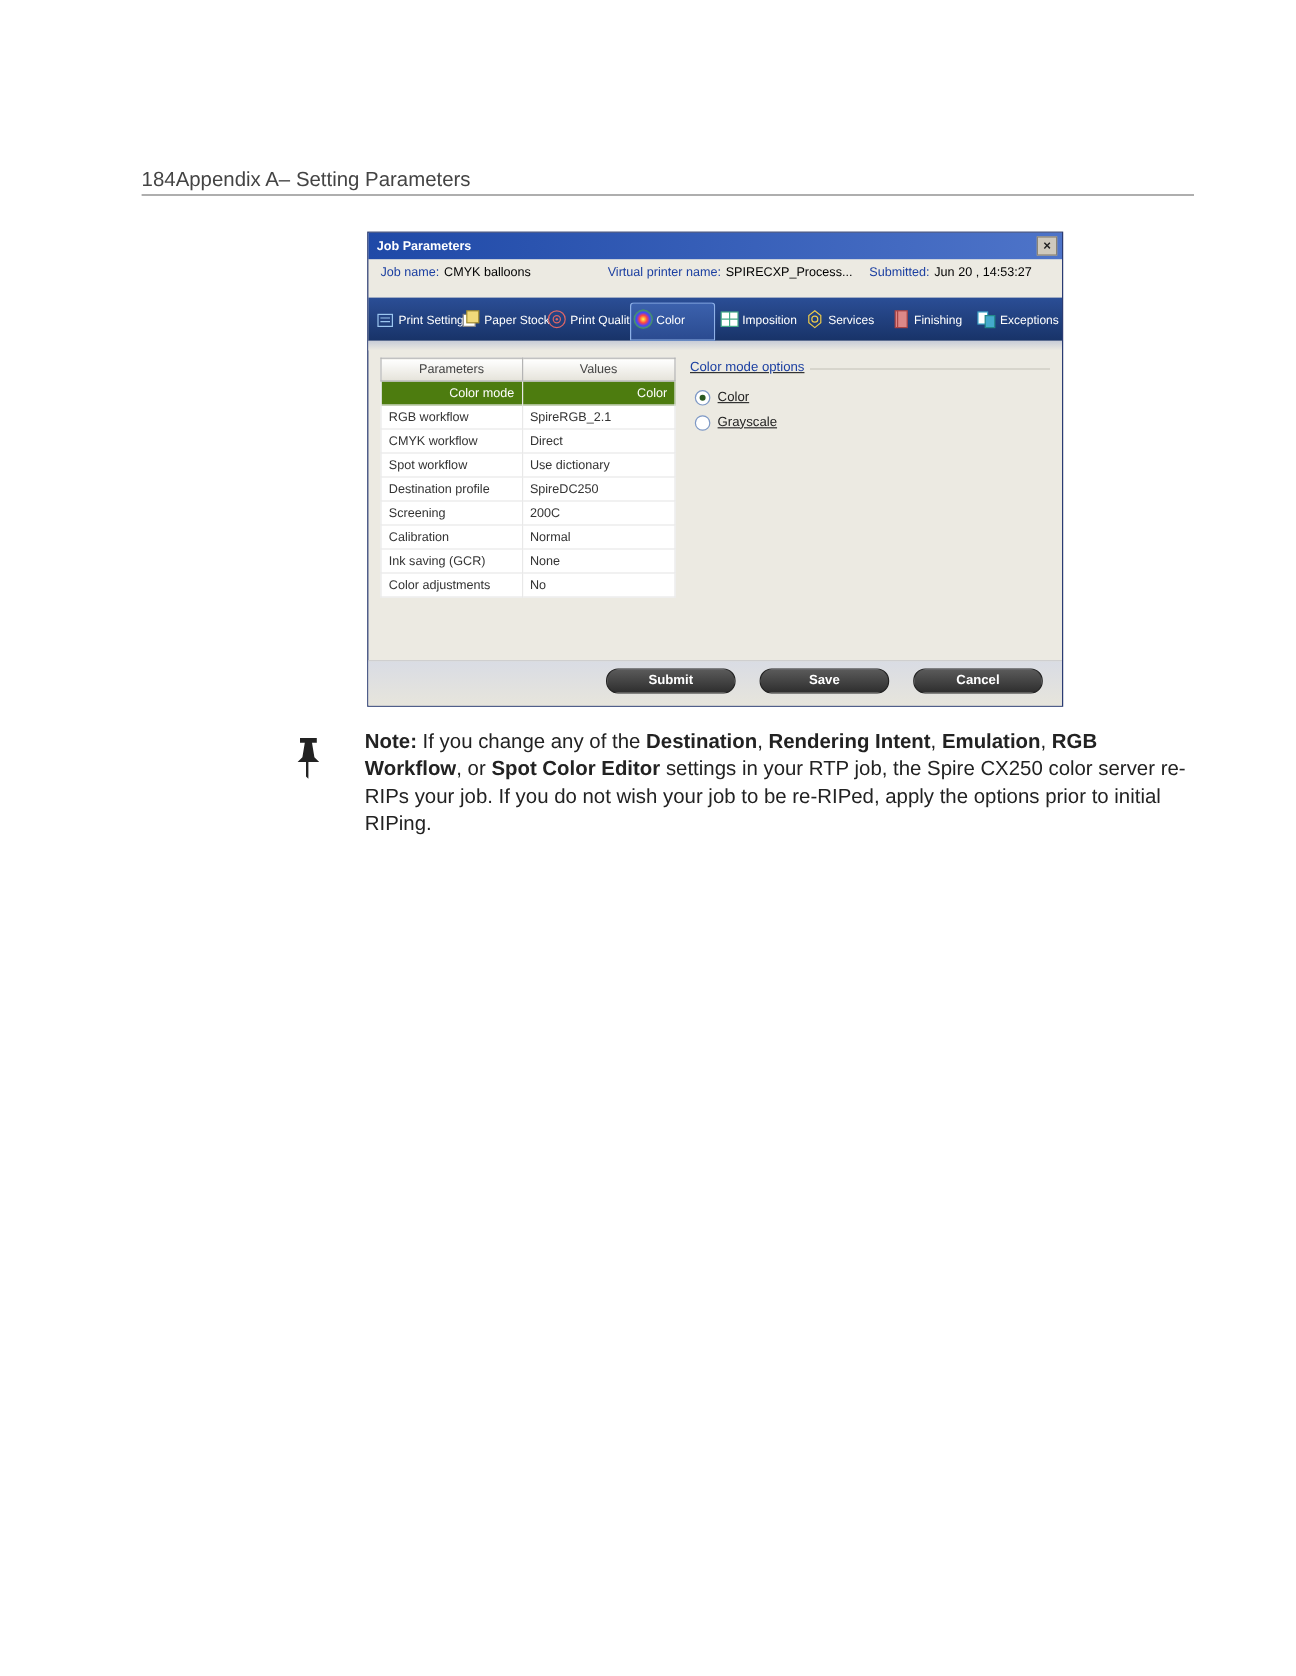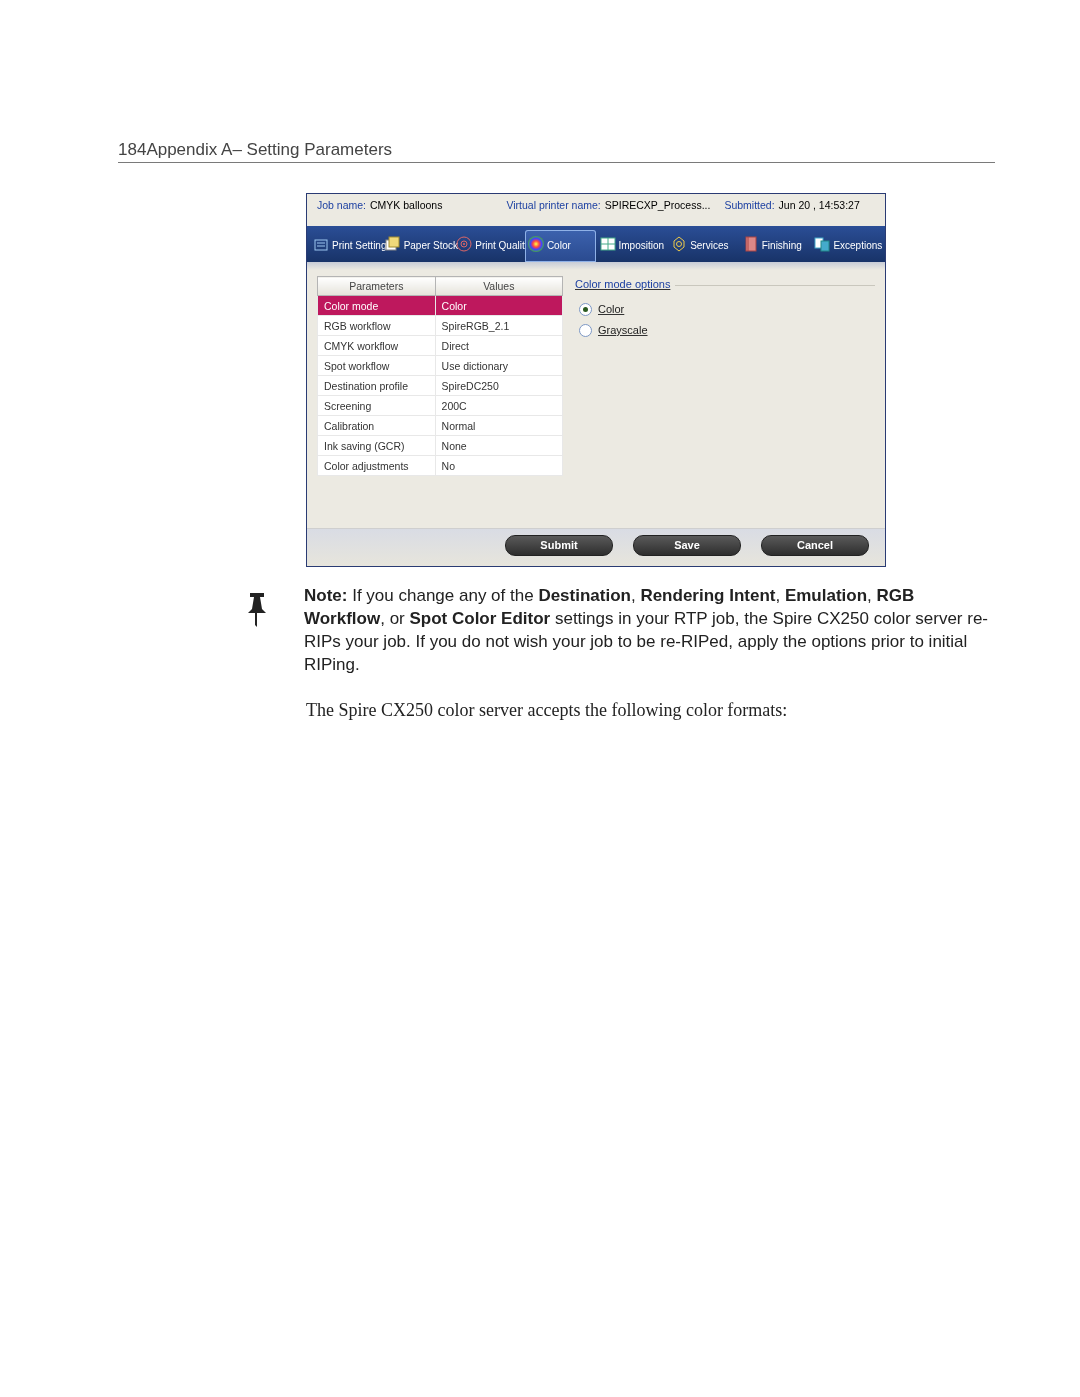--- a/index.html
+++ b/index.html
@@ -114,22 +114,23 @@
     font-weight: normal;
     padding: 3px 6px;
     color: #444;
   }
   .param-table td {
     border: 1px solid #e8e8e8;
     padding: 2px 6px;
     height: 15px;
   }
   .param-table tr.sel td {
-    background: #be185d;
+    background: #4d7c0f;
     color: #fff;
+    text-align: right;
   }
   .options {
     flex: 1;
     padding-top: 2px;
     font-size: 11px;
     text-decoration: underline;
   }
   .fieldset-label {
     color: #1b3fa1;
     margin-bottom: 12px;
@@ -204,20 +205,24 @@
 <body>
 
 <div class="page">
   <div class="page-header">
     <span>184</span>
     <span>Appendix A– Setting Parameters</span>
   </div>
 
   <div class="dialog-wrap">
     <div class="dialog">
+      <div class="titlebar">
+        <span>Job Parameters</span>
+        <span class="close">×</span>
+      </div>
       <div class="infoline">
         <span>Job name:</span>
         <span class="val">CMYK balloons</span>
         <span class="gap"></span>
         <span>Virtual printer name:</span>
         <span class="val">SPIRECXP_Process...</span>
         <span style="width:6px"></span>
         <span>Submitted:</span>
         <span class="val">Jun 20 , 14:53:27</span>
       </div>
@@ -385,16 +390,15 @@
         </svg>
       </div>
       <div class="note-text">
         <p>
           <b>Note:</b><span>  If you change any of the </span><b>Destination</b><span>, </span><b>Rendering Intent</b><span>, </span><b>Emulation</b><span>, </span><b>RGB Workflow</b><span>, or </span><b>Spot Color Editor</b><span> settings in your RTP job, the Spire CX250 color server re-RIPs your job. If you do not wish your job to be re-RIPed, apply the options prior to initial RIPing.</span>
         </p>
       </div>
     </div>
 
     <div style="margin-left:70px" class="serif">
-      <p>The Spire CX250 color server accepts the following color formats:</p>
     </div>
   </div>
 </div>
 
 </body></html>

